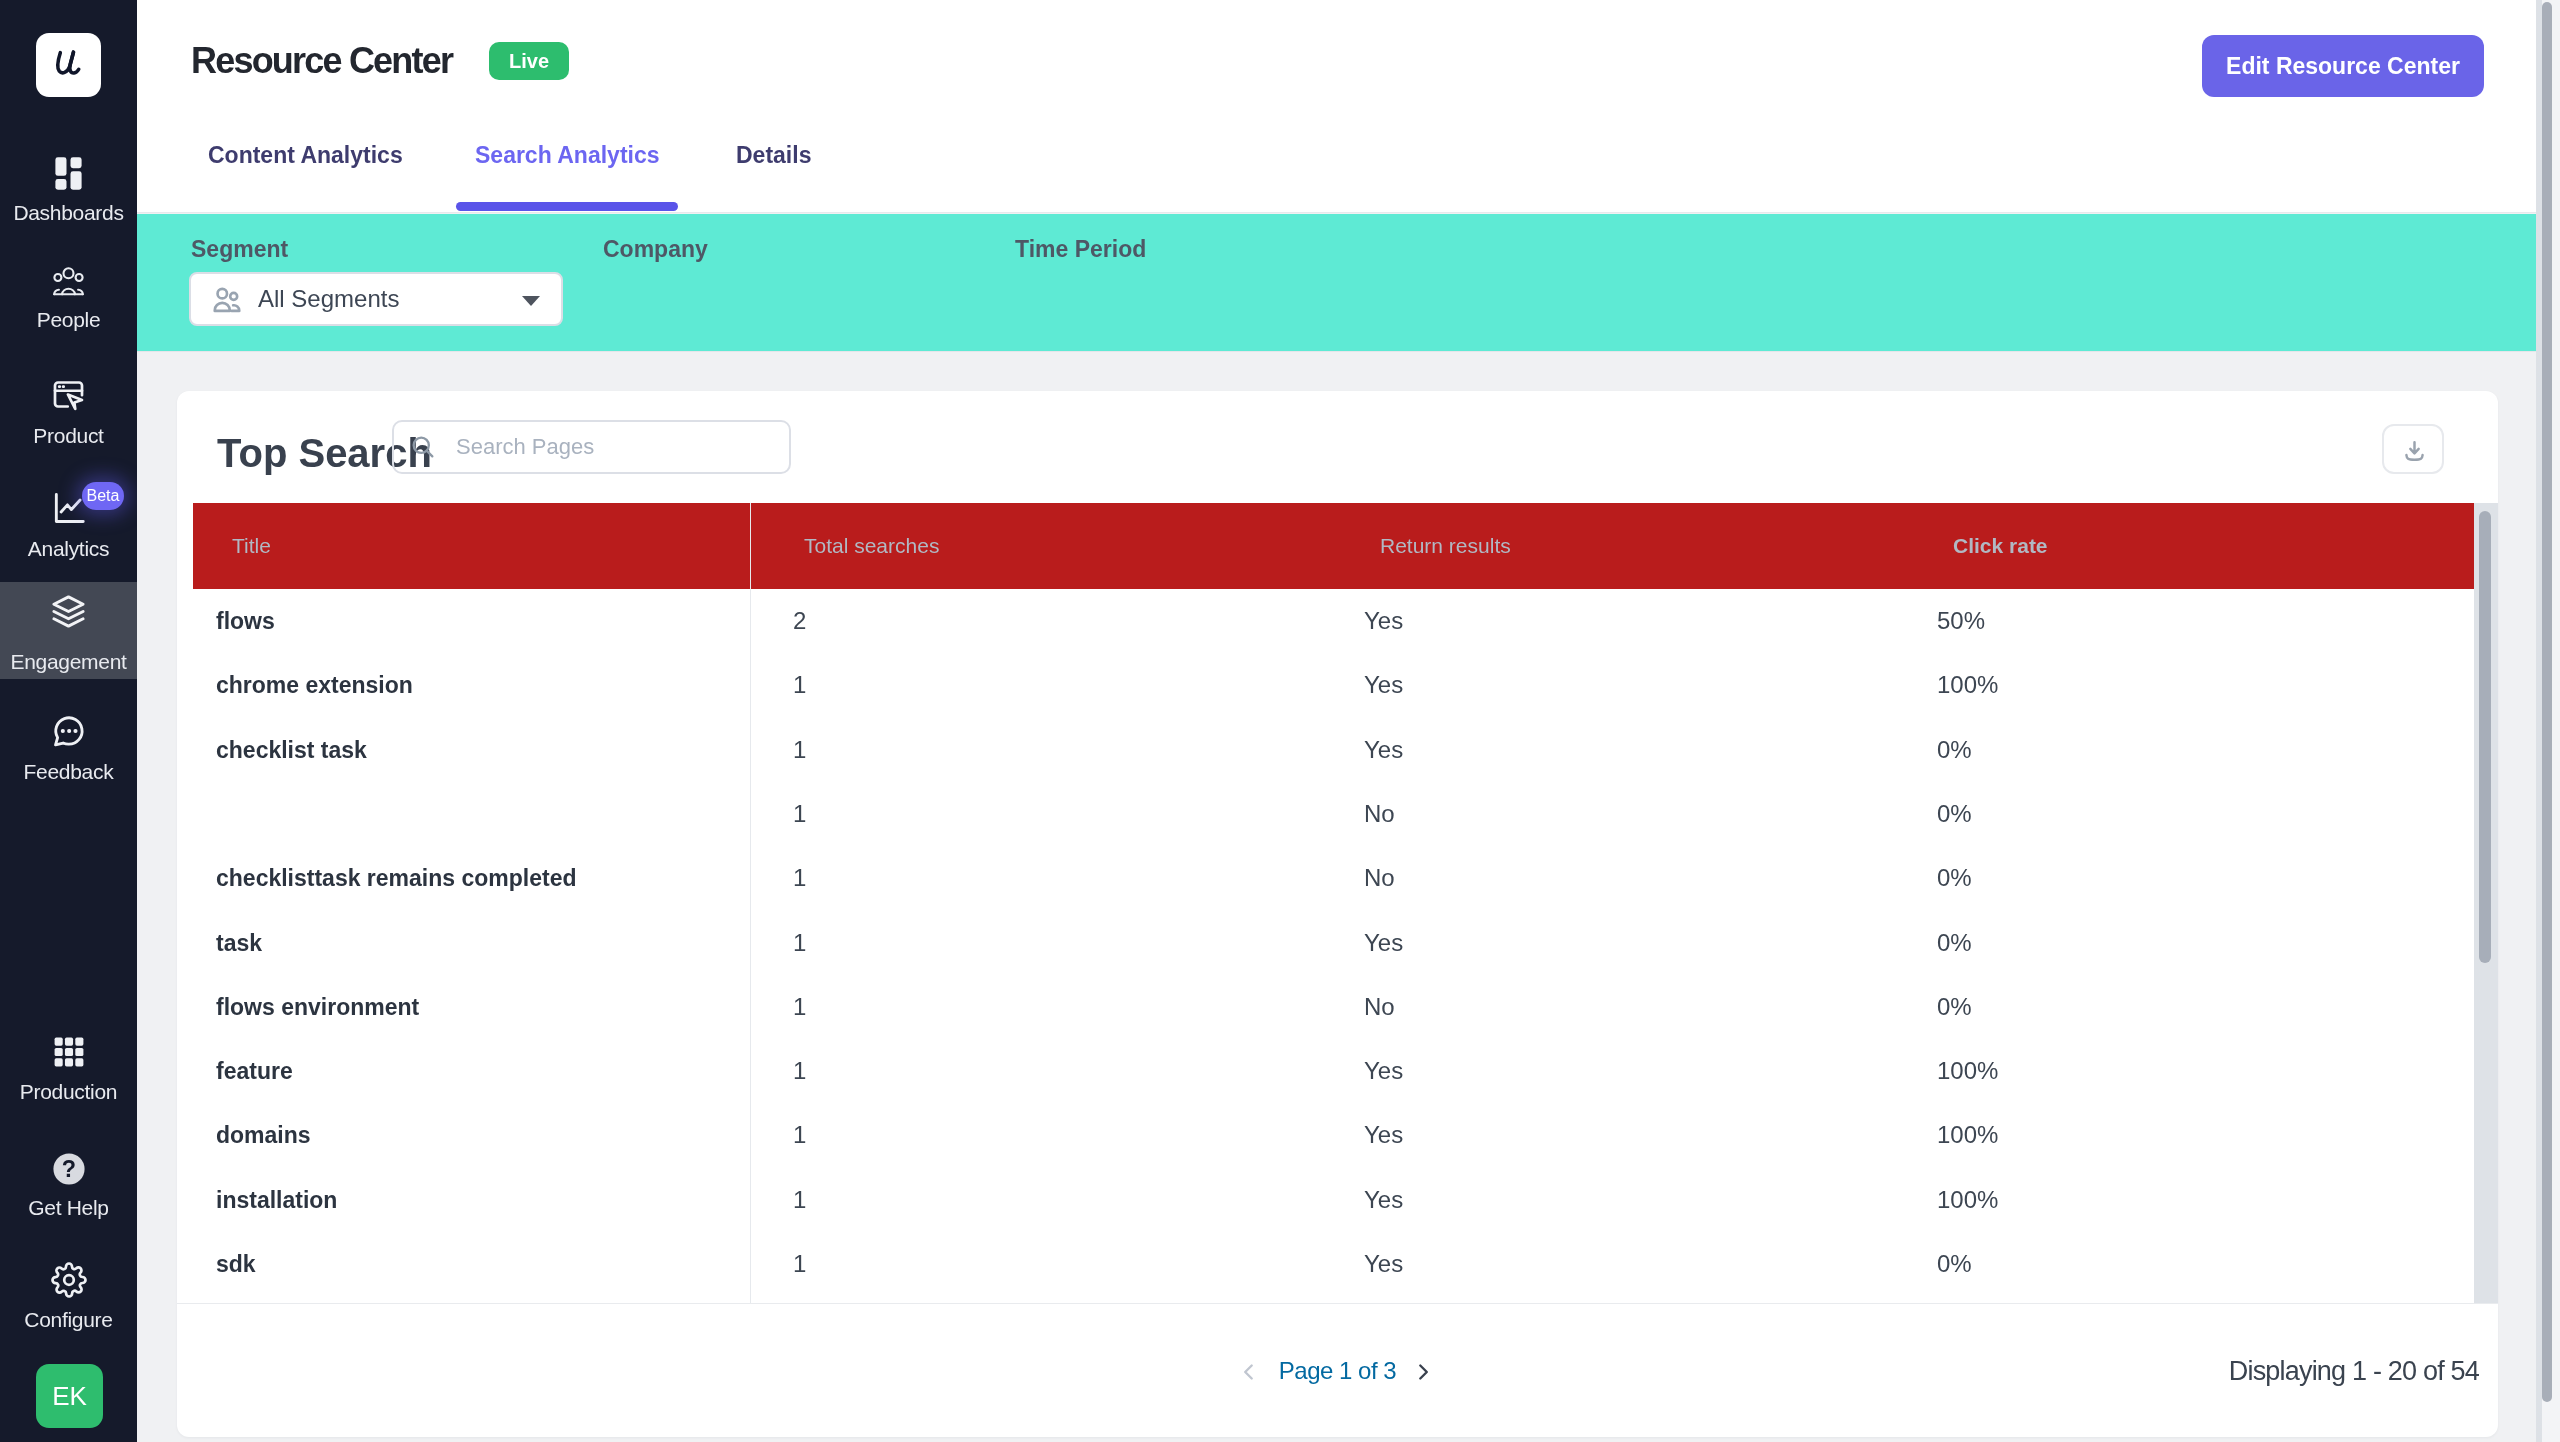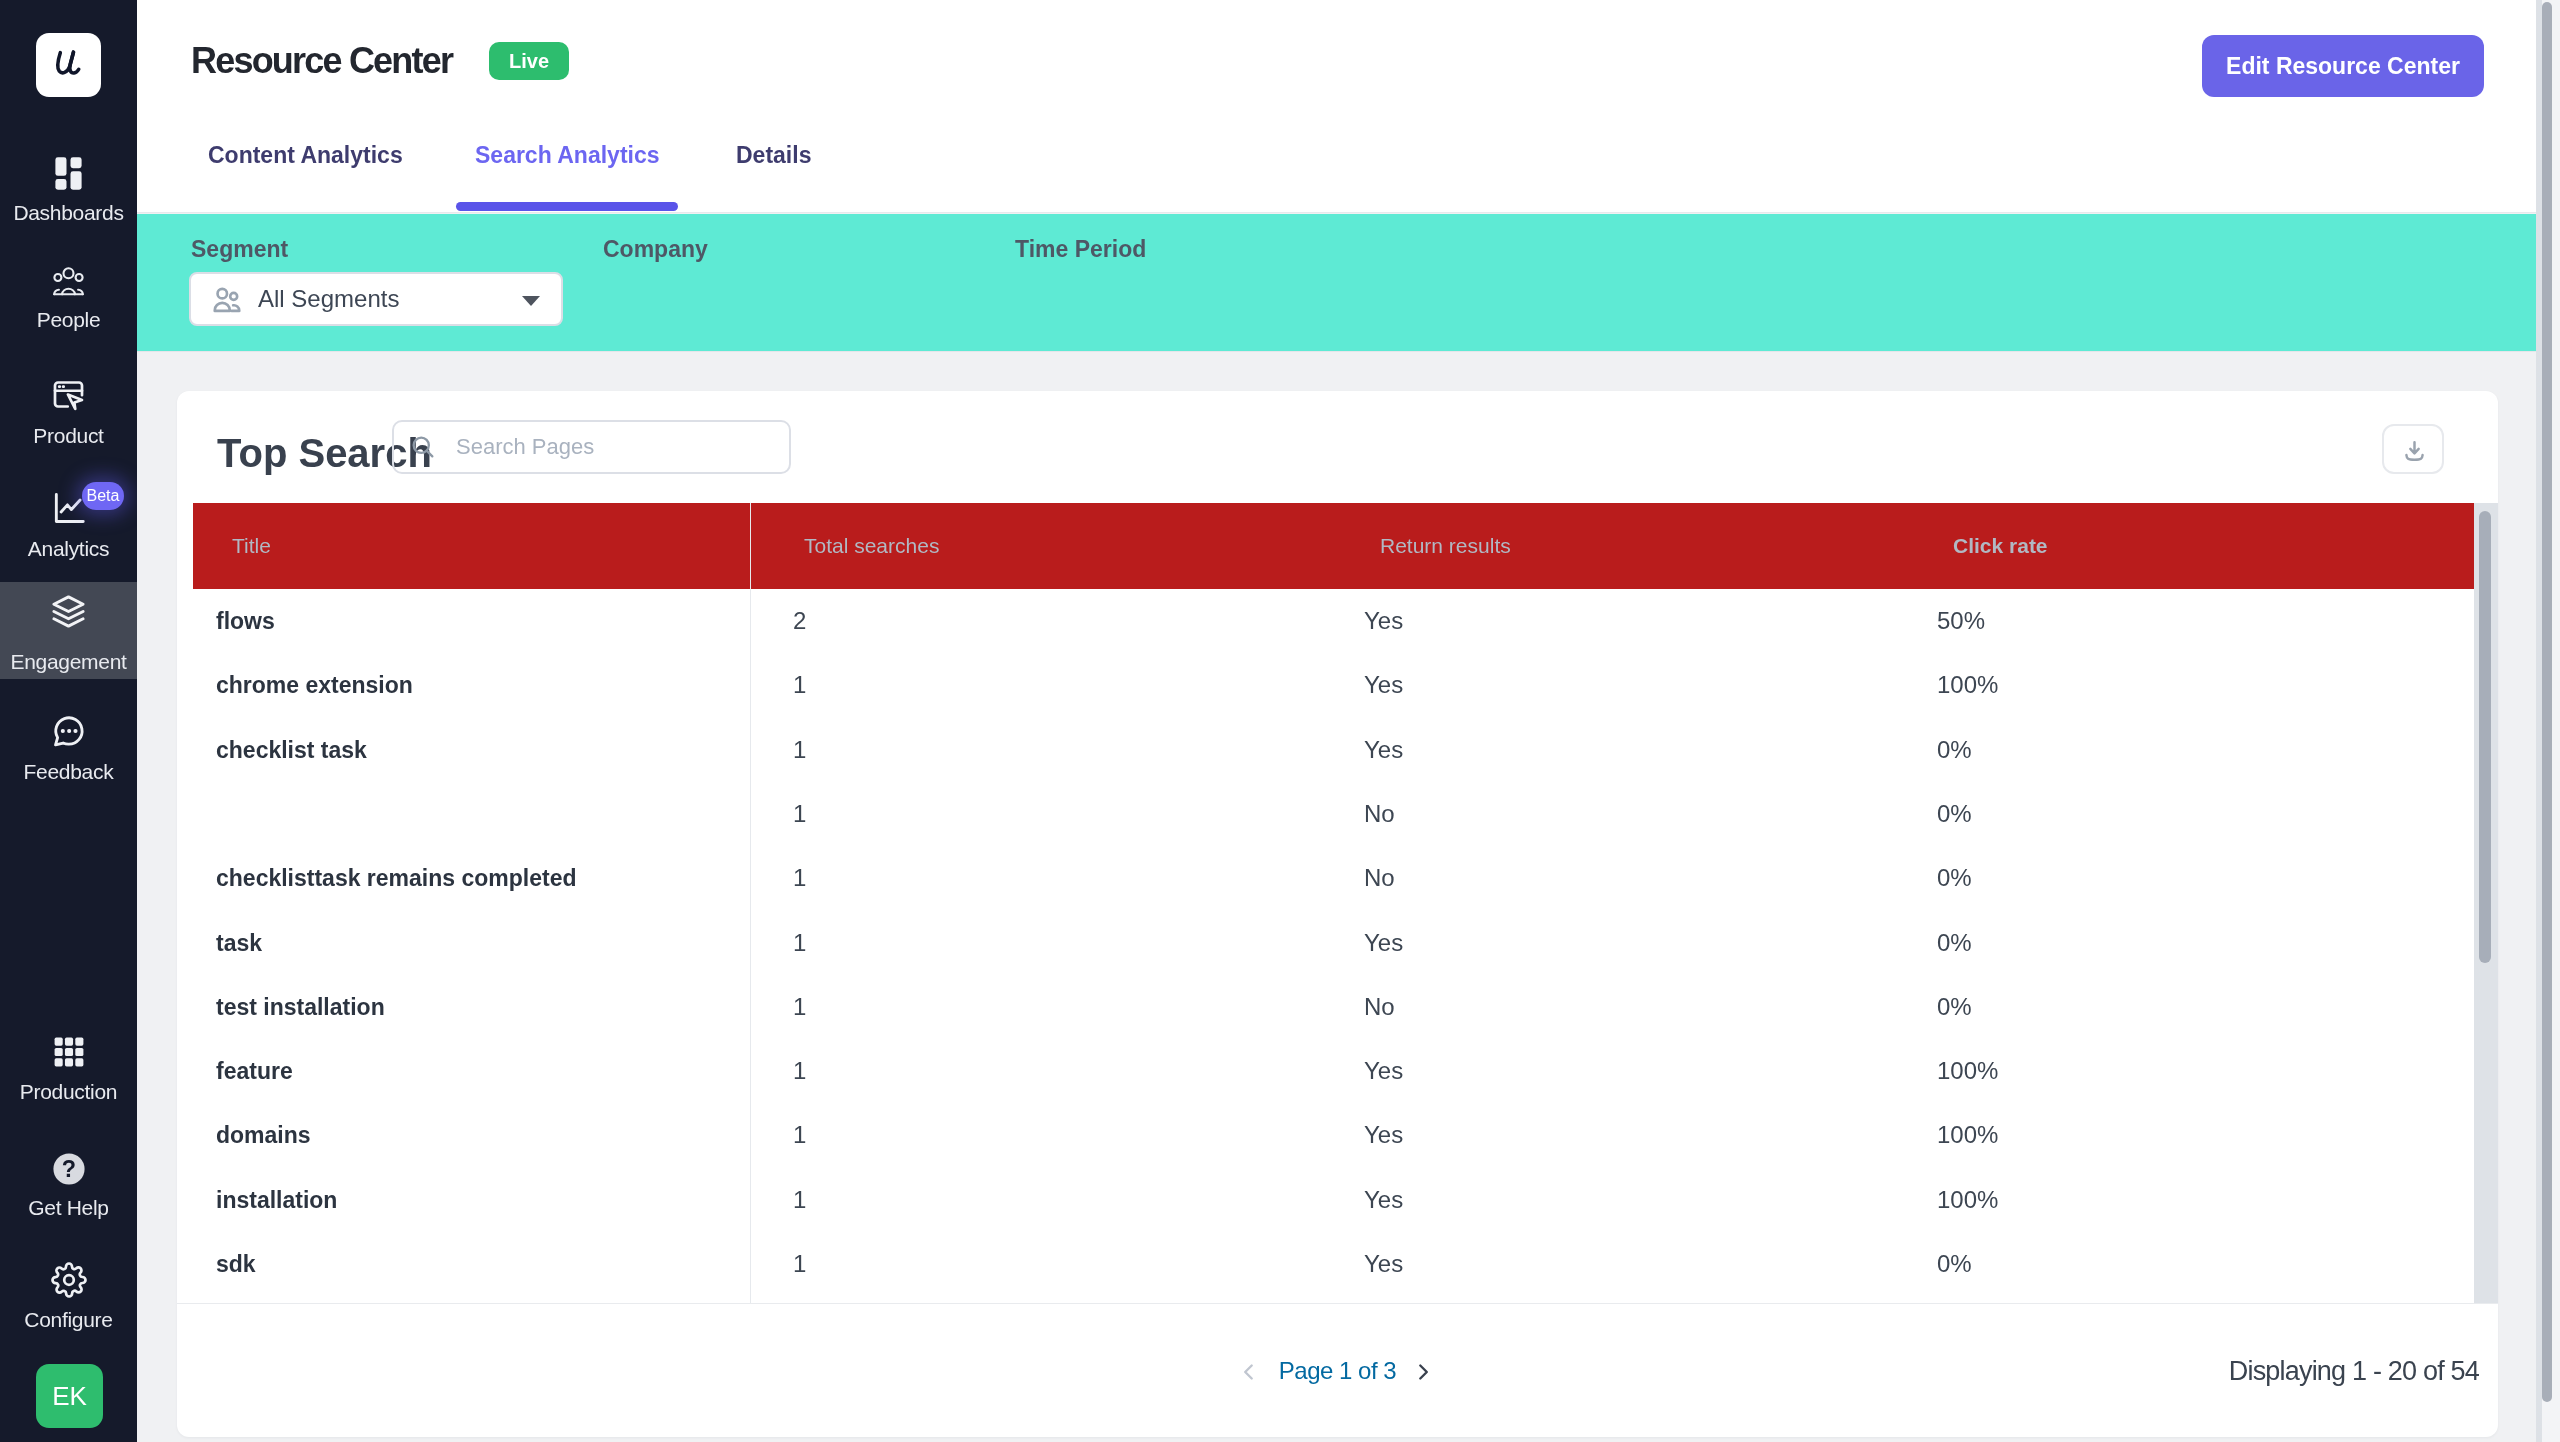--- a/index.html
+++ b/index.html
@@ -151,21 +151,21 @@
     <div class="td c3" style="line-height:64px;">No</div>
     <div class="td c4" style="line-height:64px;">0%</div>
   </div>
       <div class="trow" style="top:519.5px; height:64.3px;">
     <div class="td-title" style="line-height:64px;">task</div>
     <div class="td c2" style="line-height:64px;">1</div>
     <div class="td c3" style="line-height:64px;">Yes</div>
     <div class="td c4" style="line-height:64px;">0%</div>
   </div>
       <div class="trow" style="top:583.8px; height:64.3px;">
-    <div class="td-title" style="line-height:64px;">test installation</div>
+    <div class="td-title" style="line-height:64px;">flows environment</div>
     <div class="td c2" style="line-height:64px;">1</div>
     <div class="td c3" style="line-height:64px;">No</div>
     <div class="td c4" style="line-height:64px;">0%</div>
   </div>
       <div class="trow" style="top:648.0999999999999px; height:64.3px;">
     <div class="td-title" style="line-height:64px;">feature</div>
     <div class="td c2" style="line-height:64px;">1</div>
     <div class="td c3" style="line-height:64px;">Yes</div>
     <div class="td c4" style="line-height:64px;">100%</div>
   </div>

